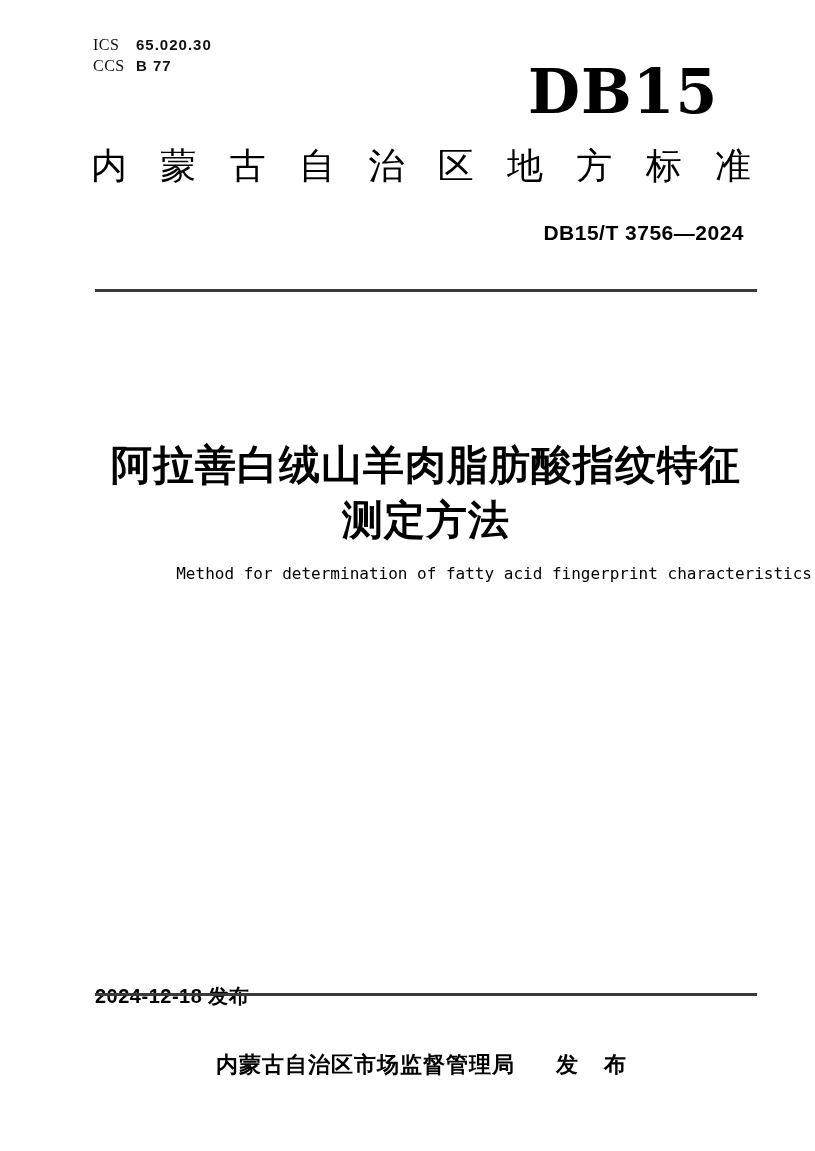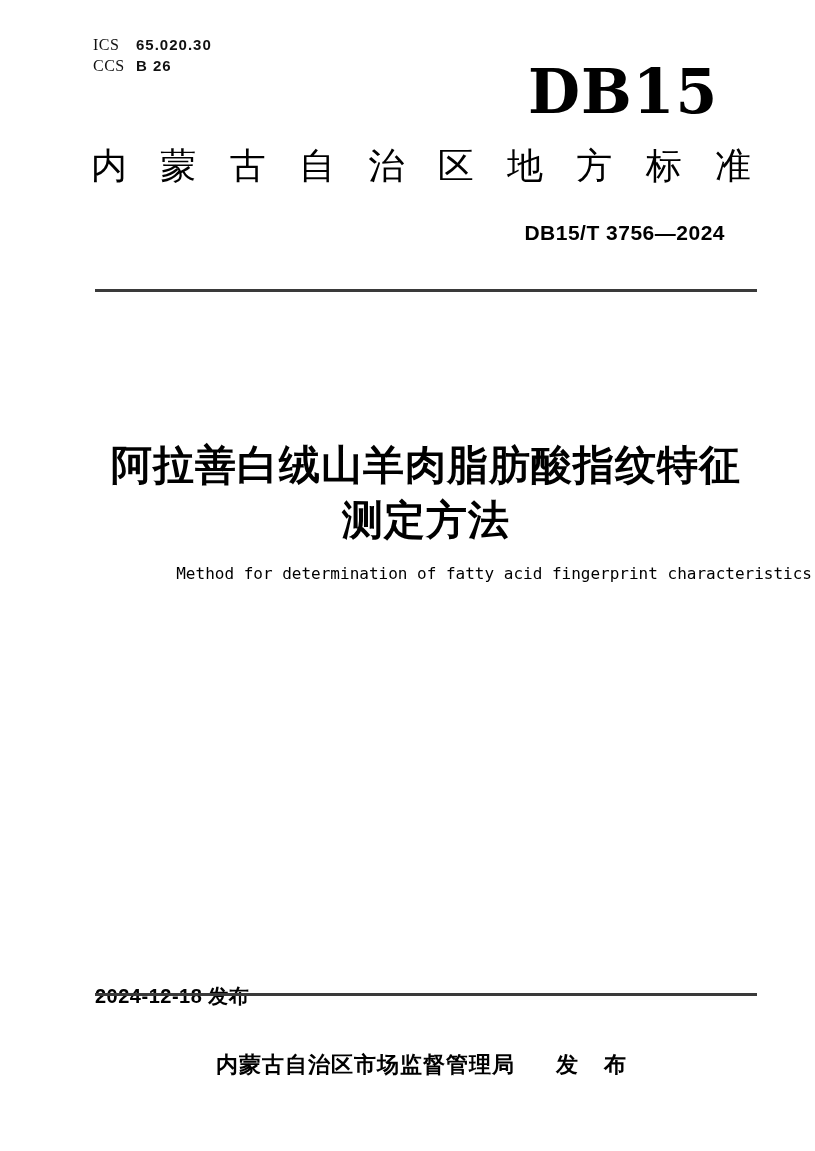--- a/index.html
+++ b/index.html
@@ -68,21 +68,21 @@
     font-weight: 500;
     color: #000000;
     text-align: justify;
     text-align-last: justify;
     white-space: nowrap;
     line-height: 1.1;
   }
 
   .standard-number {
     position: absolute;
-    right: 90px;
+    right: 71px;
     top: 221px;
     font-size: 21px;
     font-weight: 600;
     letter-spacing: 0.5px;
     color: #000000;
   }
 
   .rule {
     position: absolute;
     left: 95px;
@@ -157,21 +157,21 @@
 
 <div class="page">
 
   <div class="ics-block">
     <div class="ics-row">
       <span class="code-label">ICS</span>
       <span class="code-value">65.020.30</span>
     </div>
     <div class="ics-row">
       <span class="code-label">CCS</span>
-      <span class="code-value">B 26</span>
+      <span class="code-value">B 77</span>
     </div>
   </div>
 
   <div class="db-logo">DB15</div>
 
   <div class="standard-type">内 蒙 古 自 治 区 地 方 标 准</div>
 
   <div class="standard-number">DB15/T 3756—2024</div>
 
   <div class="rule rule-top"></div>

